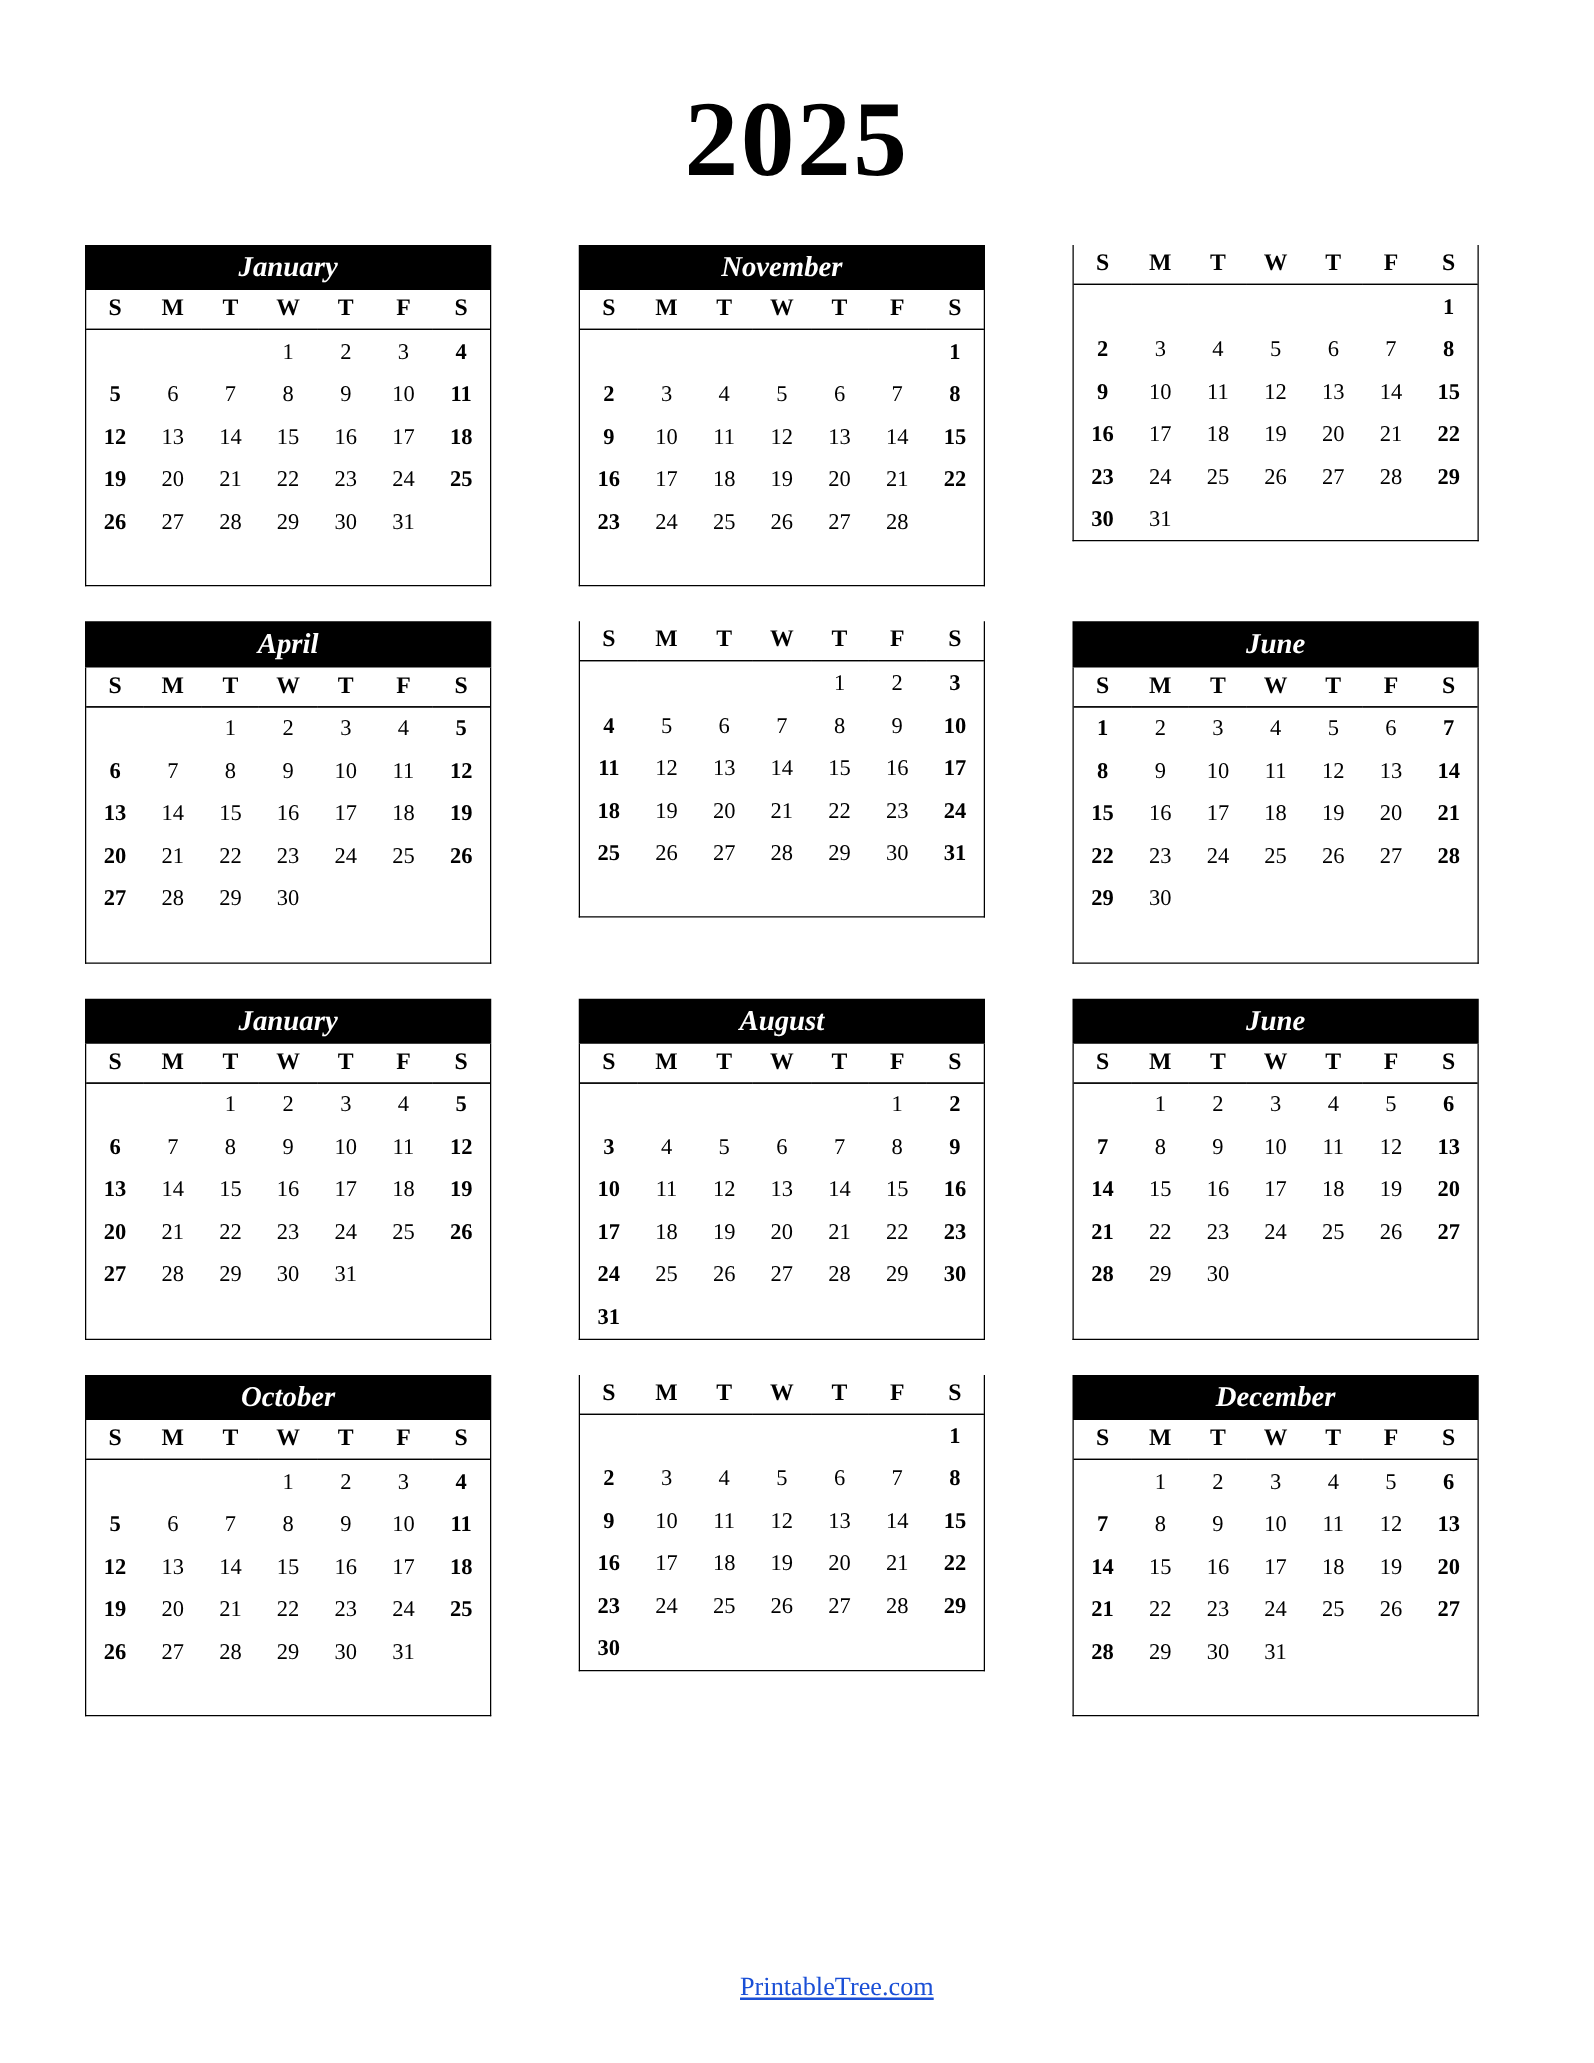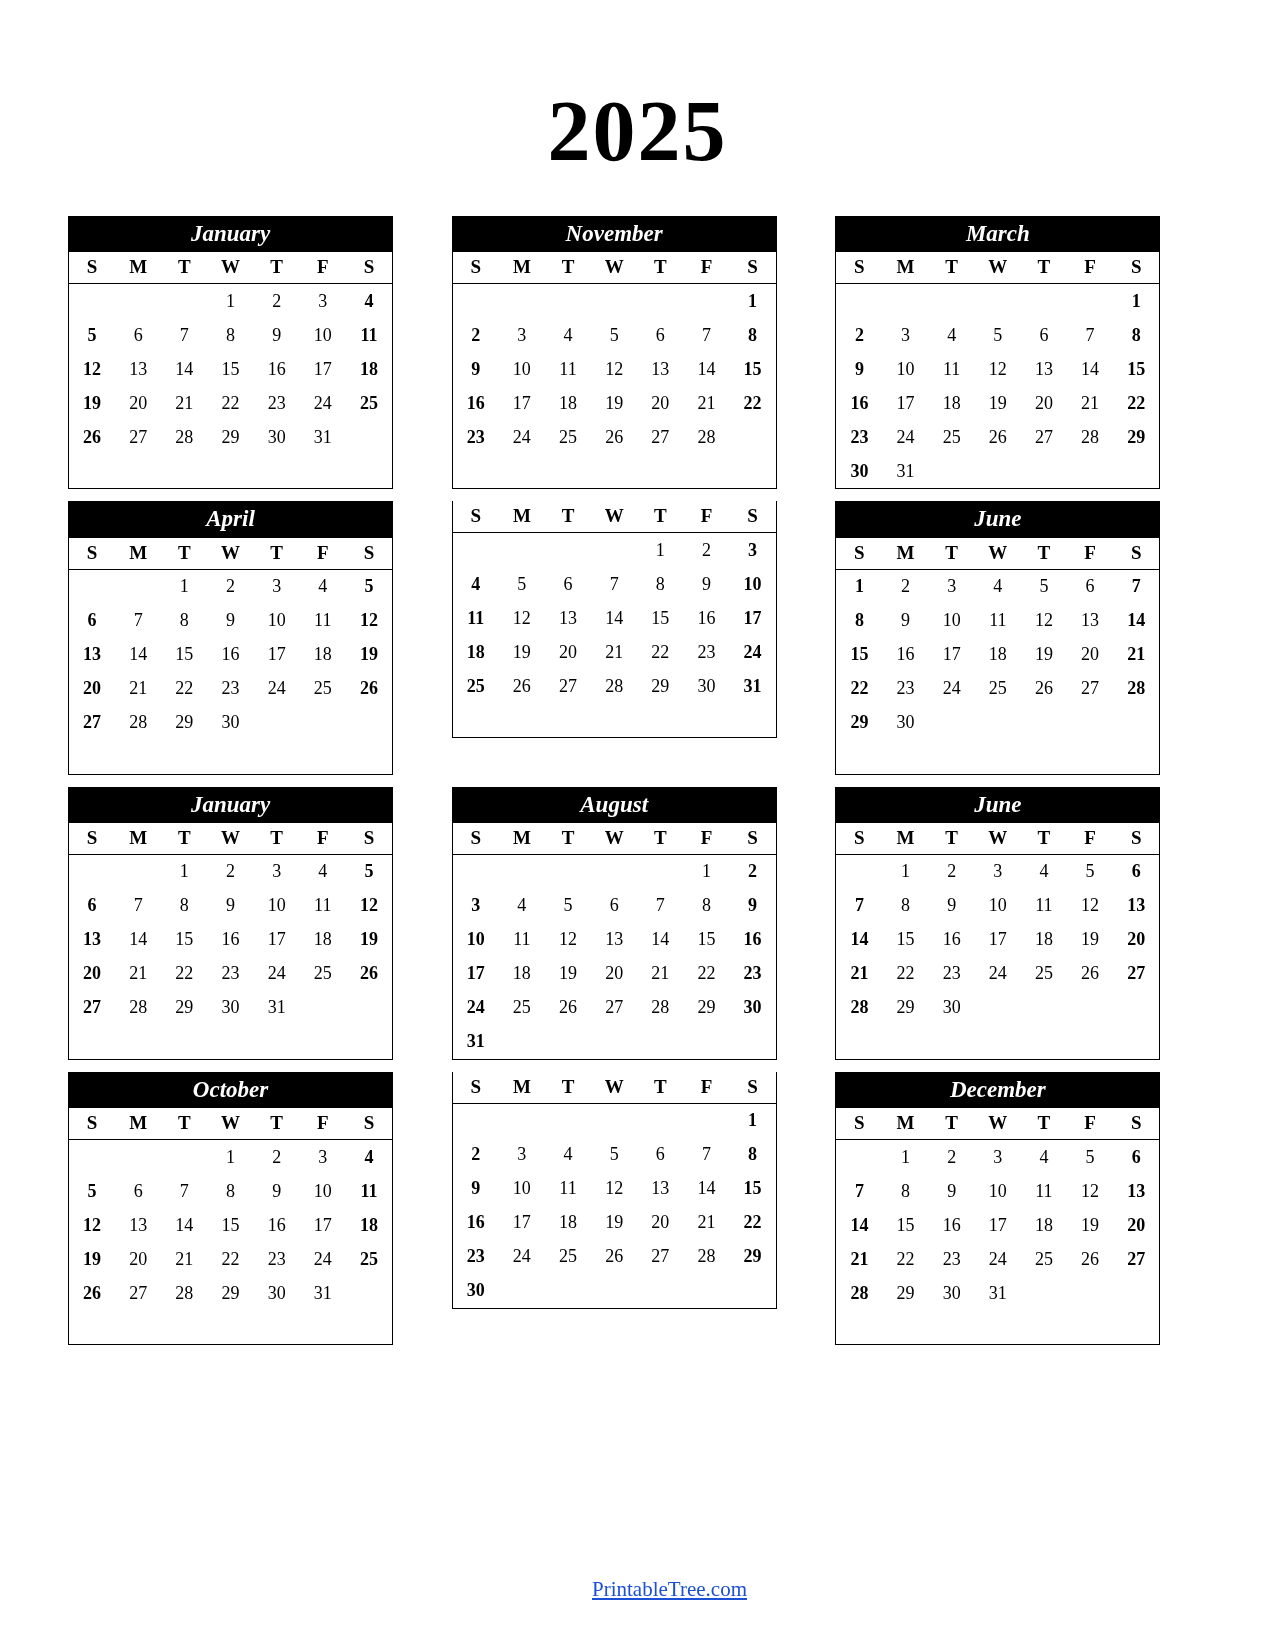--- a/index.html
+++ b/index.html
@@ -20,32 +20,31 @@
     height: 1650px;
     box-sizing: border-box;
     position: relative;
   }
   .year-title {
     text-align: center;
     font-family: "Liberation Serif", serif;
     font-weight: bold;
     font-size: 86px;
     letter-spacing: 2px;
-    padding-top: 88px;
+    padding-top: 68px;
     line-height: 1;
   }
   .grid {
     margin-top: 42px;
     padding-left: 68px;
     padding-right: 68px;
     display: grid;
     grid-template-columns: repeat(3, 1fr);
     column-gap: 46px;
     row-gap: 28px;
-    gap: 12px;
   }
   .month {
     width: 325px;
     box-sizing: border-box;
   }
   .month-name {
     background: #000000;
     color: #ffffff;
     text-align: center;
     font-family: "Liberation Serif", serif;
@@ -254,21 +253,20 @@
                 <td class="empty">&nbsp;</td>
                 <td class="empty">&nbsp;</td>
                 <td class="empty">&nbsp;</td>
                 <td class="empty">&nbsp;</td>
               </tr>
             </tbody>
           </table>
         </div>
       </div>
       <div class="month">
-        <div class="month-name">March</div>
         <div class="month-body">
           <table class="cal">
             <thead>
               <tr>
                 <th>S</th>
                 <th>M</th>
                 <th>T</th>
                 <th>W</th>
                 <th>T</th>
                 <th>F</th>

